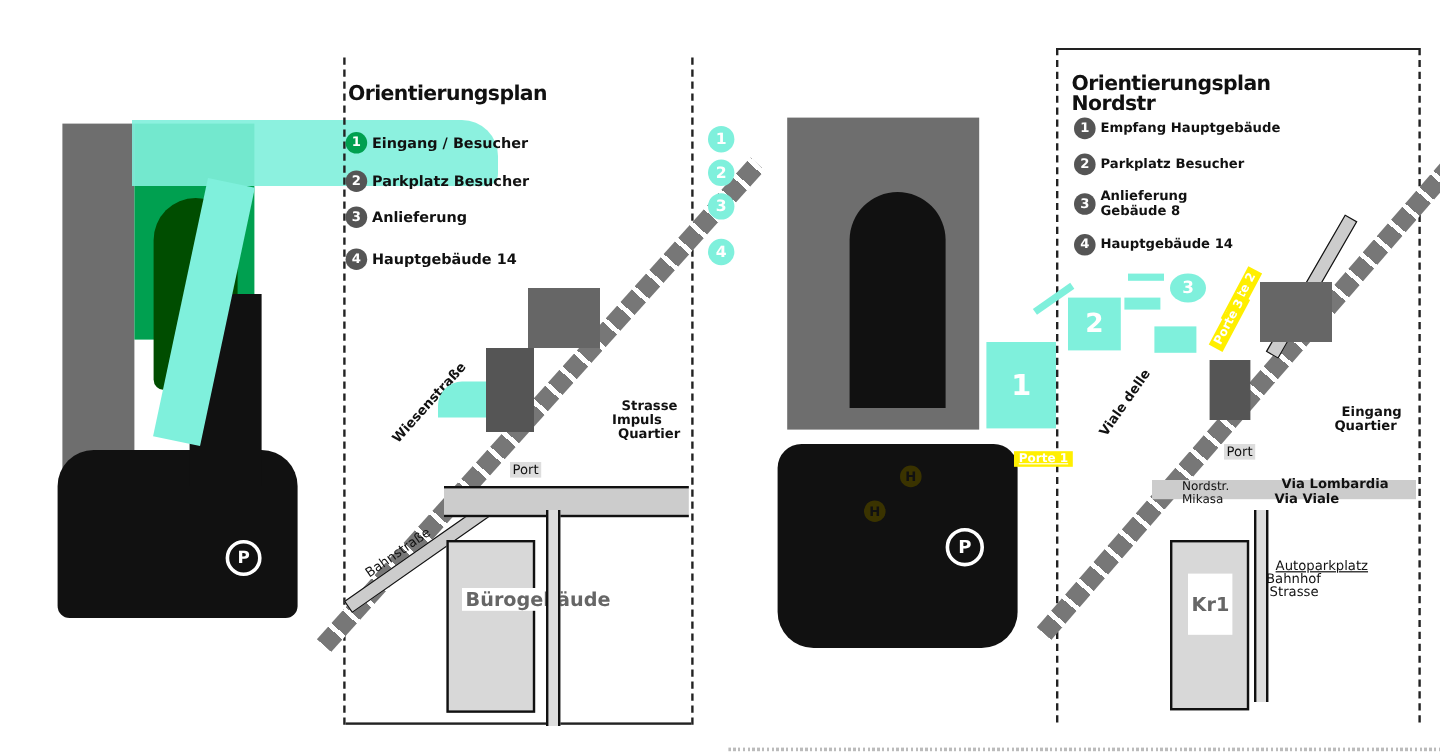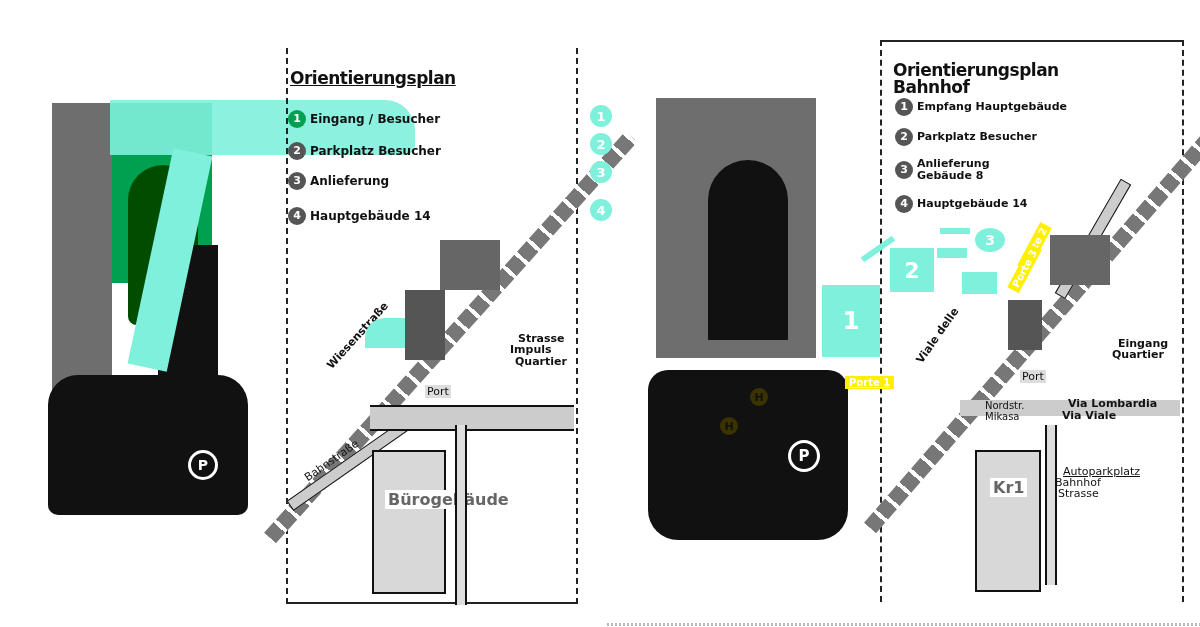--- a/index.html
+++ b/index.html
@@ -26,21 +26,21 @@
   <div class="abs" style="left:0;top:280px;width:200px;height:140px;background:#111;border-radius:30px 30px 10px 10px;"></div>
   <div class="abs" style="left:110px;top:150px;width:60px;height:160px;background:#111;"></div>
 </div>
 <div class="abs" style="left:110px;top:100px;width:305px;height:55px;background:#7ff0dc;border-radius:0 30px 10px 0;opacity:0.9;"></div>
 <div class="abs" style="left:150px;top:150px;width:40px;height:220px;background:#7ff0dc;transform:rotate(12deg);"></div>
 <div class="abs" style="left:188px;top:450px;width:24px;height:24px;border-radius:50%;border:3px solid #fff;color:#fff;font-weight:bold;font-size:14px;display:flex;align-items:center;justify-content:center;background:#111;">P</div>
 
 <div class="panel" style="left:286px;top:48px;width:288px;height:556px;">
   <div class="abs" style="left:0;bottom:0;width:100%;height:2px;background:#222;"></div>
 </div>
-<div class="title" style="left:290px;top:70px;text-decoration:underline;">Orientierungsplan</div>
+<div class="title" style="left:290px;top:70px;">Orientierungsplan</div>
 
 <div class="legend-item" style="left:288px;top:110px;">
   <span class="num" style="background:#00a050;">1</span>
   <span>Eingang / Besucher</span>
 </div>
 <div class="legend-item" style="left:288px;top:142px;">
   <span class="num">2</span>
   <span>Parkplatz Besucher</span>
 </div>
 <div class="legend-item" style="left:288px;top:172px;">
@@ -81,21 +81,21 @@
 <div class="abs" style="left:648px;top:90px;width:200px;height:460px;">
   <div class="abs" style="left:8px;top:8px;width:160px;height:260px;background:#6e6e6e;"></div>
   <div class="abs" style="left:60px;top:70px;width:80px;height:180px;background:#111;border-radius:40px 40px 0 0;"></div>
   <div class="abs" style="left:0;top:280px;width:200px;height:170px;background:#111;border-radius:20px 20px 30px 30px;"></div>
   <div class="abs" style="left:102px;top:298px;width:18px;height:18px;border-radius:50%;background:#3a3300;color:#111;font-size:11px;font-weight:bold;display:flex;align-items:center;justify-content:center;">H</div>
   <div class="abs" style="left:72px;top:327px;width:18px;height:18px;border-radius:50%;background:#3a3300;color:#111;font-size:11px;font-weight:bold;display:flex;align-items:center;justify-content:center;">H</div>
   <div class="abs" style="left:140px;top:350px;width:26px;height:26px;border-radius:50%;border:3px solid #fff;color:#fff;font-size:15px;font-weight:bold;display:flex;align-items:center;justify-content:center;background:#111;">P</div>
 </div>
 
 <div class="panel" style="left:880px;top:40px;width:300px;height:560px;border-top:2px solid #222;"></div>
-<div class="title" style="left:893px;top:62px;width:180px;">Orientierungsplan Bahnhof</div>
+<div class="title" style="left:893px;top:62px;width:180px;">Orientierungsplan Nordstr</div>
 
 <div class="legend-item" style="left:895px;top:98px;font-size:11px;">
   <span class="num">1</span>
   <span>Empfang Hauptgebäude</span>
 </div>
 <div class="legend-item" style="left:895px;top:128px;font-size:11px;">
   <span class="num">2</span>
   <span>Parkplatz Besucher</span>
 </div>
 <div class="legend-item" style="left:895px;top:158px;font-size:11px;width:140px;">
@@ -128,19 +128,19 @@
 
 <div class="abs" style="left:960px;top:400px;width:220px;height:16px;background:#ccc;"></div>
 <div class="label" style="left:1068px;top:398px;font-weight:bold;">Via Lombardia</div>
 <div class="label" style="left:1062px;top:410px;font-weight:bold;">Via Viale</div>
 <div class="label" style="left:985px;top:400px;width:60px;font-size:10px;">Nordstr. Mikasa</div>
 <div class="label" style="left:1020px;top:370px;background:#ddd;padding:1px 2px;">Port</div>
 <div class="label" style="left:1118px;top:338px;font-weight:bold;">Eingang</div>
 <div class="label" style="left:1112px;top:349px;font-weight:bold;">Quartier</div>
 
 <div class="block" style="left:975px;top:450px;width:62px;height:138px;"></div>
-<div class="abs" style="left:990px;top:478px;font-size:16px;font-weight:bold;color:#666;background:#fff;padding:0 3px;">Kr1</div>
+<div class="abs" style="left:990px;top:478px;font-size:16px;font-weight:bold;color:#666;background:#fff;padding:16px 3px;">Kr1</div>
 <div class="abs" style="left:1045px;top:425px;width:8px;height:160px;border-left:2px solid #111;border-right:2px solid #111;background:#ddd;"></div>
 <div class="label" style="left:1063px;top:466px;text-decoration:underline;">Autoparkplatz</div>
 <div class="label" style="left:1055px;top:477px;">Bahnhof</div>
 <div class="label" style="left:1058px;top:488px;">Strasse</div>
 
 <div class="abs" style="left:607px;top:623px;width:593px;height:3px;background:repeating-linear-gradient(90deg,#bbb 0 2px,#fff 2px 4px);"></div>
 
 </body></html>

